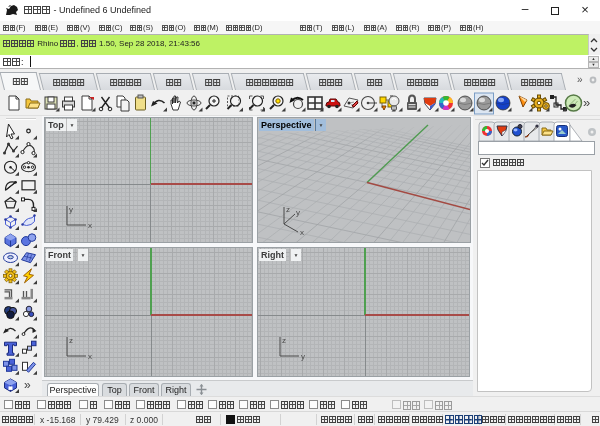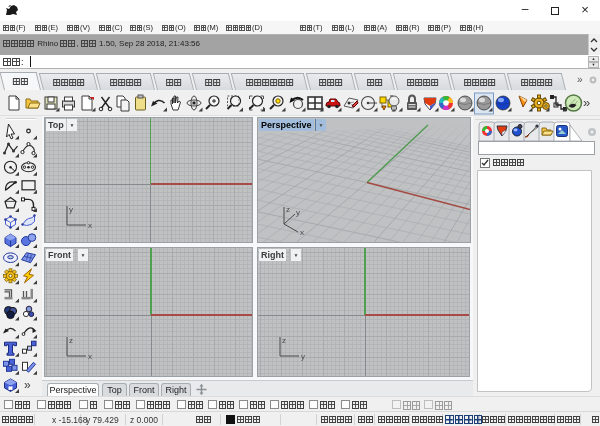--- a/index.html
+++ b/index.html
@@ -13,21 +13,21 @@
 i.k9d{width:8px;height:8.5px;margin-right:1px;vertical-align:-1px;border-color:#9a9a9a;
  background:linear-gradient(#a5a5a5,#a5a5a5) 50% 50%/100% 1px no-repeat,
  linear-gradient(#a5a5a5,#a5a5a5) 50% 50%/1px 100% no-repeat;}
 i.kb{width:8.5px;height:9px;margin-right:1px;vertical-align:-1.5px;border:1.5px solid #1c3f77;
  background:linear-gradient(#1c3f77,#1c3f77) 50% 50%/100% 1.5px no-repeat,
  linear-gradient(#1c3f77,#1c3f77) 50% 50%/1.5px 100% no-repeat;}
 .tb{position:absolute;left:0;top:0;width:600px;height:21px;background:#fff;font-size:9px;color:#111}
 .menu{position:absolute;left:0;top:21px;width:600px;height:13px;background:#f6f6f6;font-size:7.5px;color:#1a1a1a}
 .menu span{position:absolute;top:2px;white-space:nowrap}
 .hist{position:absolute;left:0;top:34px;width:600px;height:21px;background:#f0f0f0}
-.histbox{position:absolute;left:0;top:0;width:589px;height:32px;background:#a3a3a3;
+.histbox{position:absolute;left:0;top:0;width:589px;height:32px;background:#bef264;
  border-top:1px solid #b2b2b2;border-bottom:5px solid #a3a3a3;border-right:1px solid #c8c8c8}
 .cmd{position:absolute;left:0;top:55px;width:600px;height:14px;background:#fff;border-bottom:1px solid #b2b2b2}
 .tabbar{position:absolute;left:0;top:69px;width:600px;height:21px;background:#f0f0f0}
 .rtab{position:absolute;bottom:0;height:17px;background:linear-gradient(#e9ebee,#d7dade);
  border:1px solid #a8adb3;border-bottom:none;transform:skewX(14deg);transform-origin:bottom left;
  font-size:8px;color:#333;text-align:center}
 .rtab b{display:inline-block;transform:skewX(-14deg);font-weight:normal}
 .rtab.on{background:#f6f7f8;height:18px;z-index:3}
 .toolbar{position:absolute;left:0;top:90px;width:600px;height:26px;background:#f0f0f0;border-bottom:1px solid #e0e0e0}
 .side{position:absolute;left:0;top:116px;width:42px;height:280px;background:#f0f0f0}
@@ -48,20 +48,21 @@
 .status{position:absolute;left:0;top:411px;width:600px;height:15px;background:#f0f0f0;border-top:1px solid #d8d8d8;font-size:8px;color:#333}
 .st{position:absolute;top:3px;white-space:nowrap}
 .sep{position:absolute;top:2px;width:1px;height:11px;background:#d2d2d2}
 .wbtn{position:absolute;top:0;width:30px;height:21px;color:#222;text-align:center;font-size:11px;line-height:20px}
 </style></head><body>
 <div class="tb">
 <svg class="abs" style="left:5px;top:4px" width="14" height="13" viewBox="0 0 14 13">
 <path d="M1 11 L2 6 L1 4 L4 5 L6 2 L9 1 L12 3 L13 6 L11 8 L12 11 L8 10 L5 11 Z" fill="#1a1a1a"></path>
 <path d="M3 3 L5 1 L6 2 Z" fill="#1a1a1a"></path>
 </svg>
+<span class="abs" style="left:24px;top:5px"><i class="k9"></i><i class="k9"></i><i class="k9"></i> <span style="font-size:9px;color:#222">- Undefined 6 Undefined</span></span>
 <div class="wbtn" style="left:510px;font-size:12px;line-height:18px">–</div>
 <div class="wbtn" style="left:540px"><span style="display:inline-block;width:8px;height:8px;border:1px solid #222;vertical-align:-1px"></span></div>
 <div class="wbtn" style="left:570px;font-size:13px;line-height:19px">×</div>
 </div>
 <div class="menu">
     <span style="left:3px"><i class="k6"></i><i class="k6"></i>(F)</span>
     <span style="left:35px"><i class="k6"></i><i class="k6"></i>(E)</span>
     <span style="left:67px"><i class="k6"></i><i class="k6"></i>(V)</span>
     <span style="left:99px"><i class="k6"></i><i class="k6"></i>(C)</span>
     <span style="left:130px"><i class="k6"></i><i class="k6"></i>(S)</span>
@@ -989,21 +990,21 @@
 <div class="sep" style="left:316px"></div>
 <div class="sep" style="left:354px"></div>
 <div class="sep" style="left:374px"></div>
 <div class="sep" style="left:409px"></div>
 <div class="sep" style="left:442px"></div>
 <div class="sep" style="left:479px"></div>
 <div class="sep" style="left:505px"></div>
 <div class="sep" style="left:554px"></div>
 <div class="sep" style="left:580px"></div>
 <span class="st" style="left:2px"><i class="k8"></i><i class="k8"></i><i class="k8"></i><i class="k8"></i></span>
-<span class="st" style="left:52px"><span style="font-size:8.5px">x -15.168</span></span>
+<span class="st" style="left:40px"><span style="font-size:8.5px">x -15.168</span></span>
 <span class="st" style="left:86px"><span style="font-size:8.5px">y 79.429</span></span>
 <span class="st" style="left:130px"><span style="font-size:8.5px">z 0.000</span></span>
 <span class="st" style="left:196px"><i class="k8"></i><i class="k8"></i></span>
 <span class="st" style="left:226px"><span style="display:inline-block;width:9px;height:9px;background:#111;vertical-align:-2px"></span> <i class="k8"></i><i class="k8"></i><i class="k8"></i></span>
 <span class="st" style="left:321px"><i class="k8"></i><i class="k8"></i><i class="k8"></i><i class="k8"></i></span>
 <span class="st" style="left:358px"><i class="k8"></i><i class="k8"></i></span>
 <span class="st" style="left:378px"><i class="k8"></i><i class="k8"></i><i class="k8"></i><i class="k8"></i></span>
 <span class="st" style="left:412px"><i class="k8"></i><i class="k8"></i><i class="k8"></i><i class="k8"></i></span>
 <span class="st" style="left:445px"><i class="kb"></i><i class="kb"></i><i class="kb"></i><i class="kb"></i></span>
 <span class="st" style="left:482px"><i class="k8"></i><i class="k8"></i><i class="k8"></i></span>

